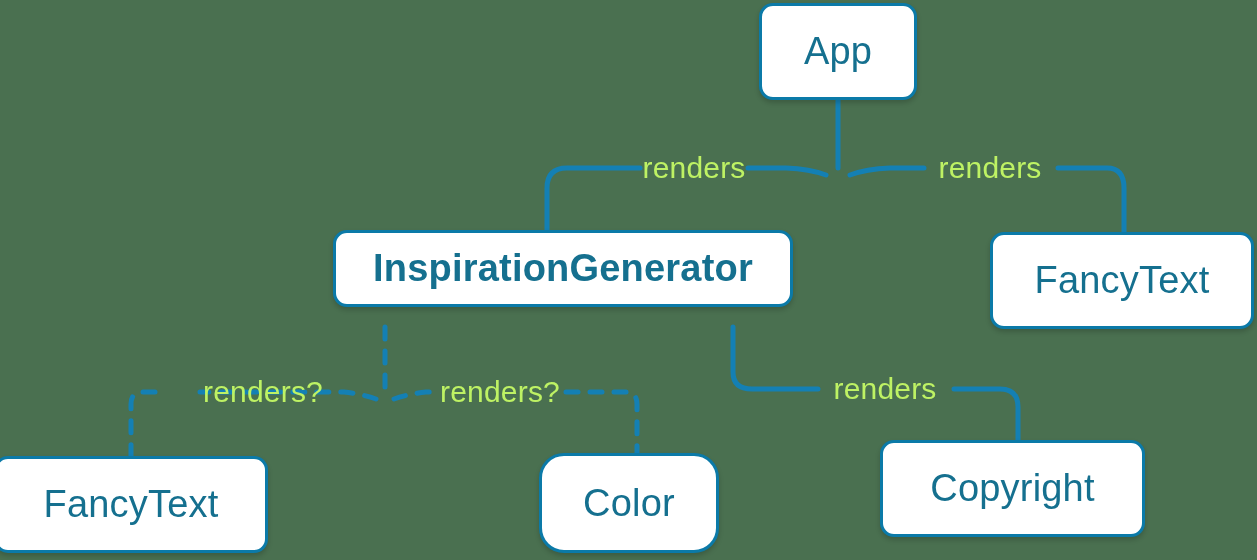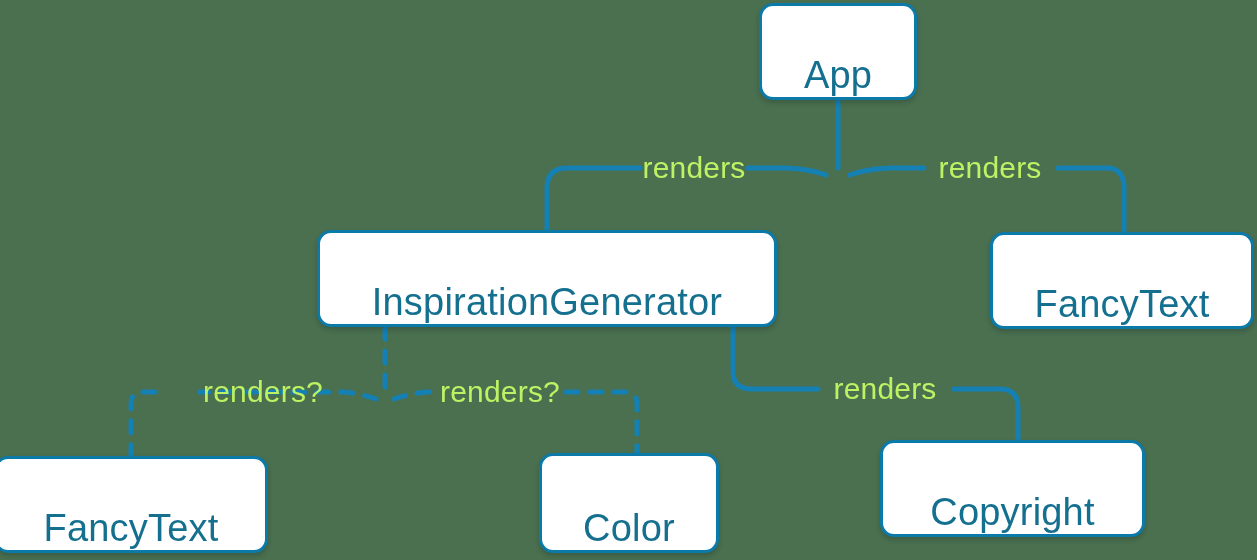--- a/index.html
+++ b/index.html
@@ -25,21 +25,21 @@
     width: 1257px;
     height: 560px;
   }
   .node {
     position: absolute;
     background: #ffffff;
     border: 3px solid #0b7aa8;
     border-radius: 14px;
     box-sizing: border-box;
     display: flex;
-    align-items: flex-end;
+    align-items: center;
     justify-content: center;
     color: #15708f;
     font-size: 38px;
     letter-spacing: 0.2px;
     box-shadow: 0 3px 5px rgba(0,0,0,0.18);
   }
   .edge-label {
     position: absolute;
     color: #bef264;
     font-size: 30px;
@@ -67,33 +67,33 @@
 
     <path d="M 394 399 Q 408 394 426 392 L 438 392 M 566 392 L 625 392 Q 637 392 637 404 L 637 453" fill="none" stroke="#1480b4" stroke-width="5" stroke-linecap="round" stroke-dasharray="12 12"></path>
 
     <path d="M 733 327 L 733 372 Q 733 389 752 389 L 818 389 M 954 389 L 1000 389 Q 1018 389 1018 407 L 1018 456" fill="none" stroke="#1480b4" stroke-width="5" stroke-linecap="round"></path>
   </svg>
 
   <div class="node" style="left:759px; top:3px; width:158px; height:97px;">
     <span>App</span>
   </div>
 
-  <div class="node" style="left:317px; top:230px; width:460px; height:97px;">
+  <div class="node" style="left:333px; top:230px; width:460px; height:77px;font-weight:bold;">
     <span>InspirationGenerator</span>
   </div>
 
   <div class="node" style="left:990px; top:232px; width:264px; height:97px;">
     <span>FancyText</span>
   </div>
 
   <div class="node" style="left:-6px; top:456px; width:274px; height:97px;">
     <span>FancyText</span>
   </div>
 
-  <div class="node" style="left:539px; top:453px; width:180px; height:100px;">
+  <div class="node" style="left:539px; top:453px; width:180px; height:100px;border-radius:25px;">
     <span>Color</span>
   </div>
 
   <div class="node" style="left:880px; top:440px; width:265px; height:97px;">
     <span>Copyright</span>
   </div>
 
   <div class="edge-label" style="left:694px; top:168px;">renders</div>
 
   <div class="edge-label" style="left:990px; top:168px;">renders</div>

